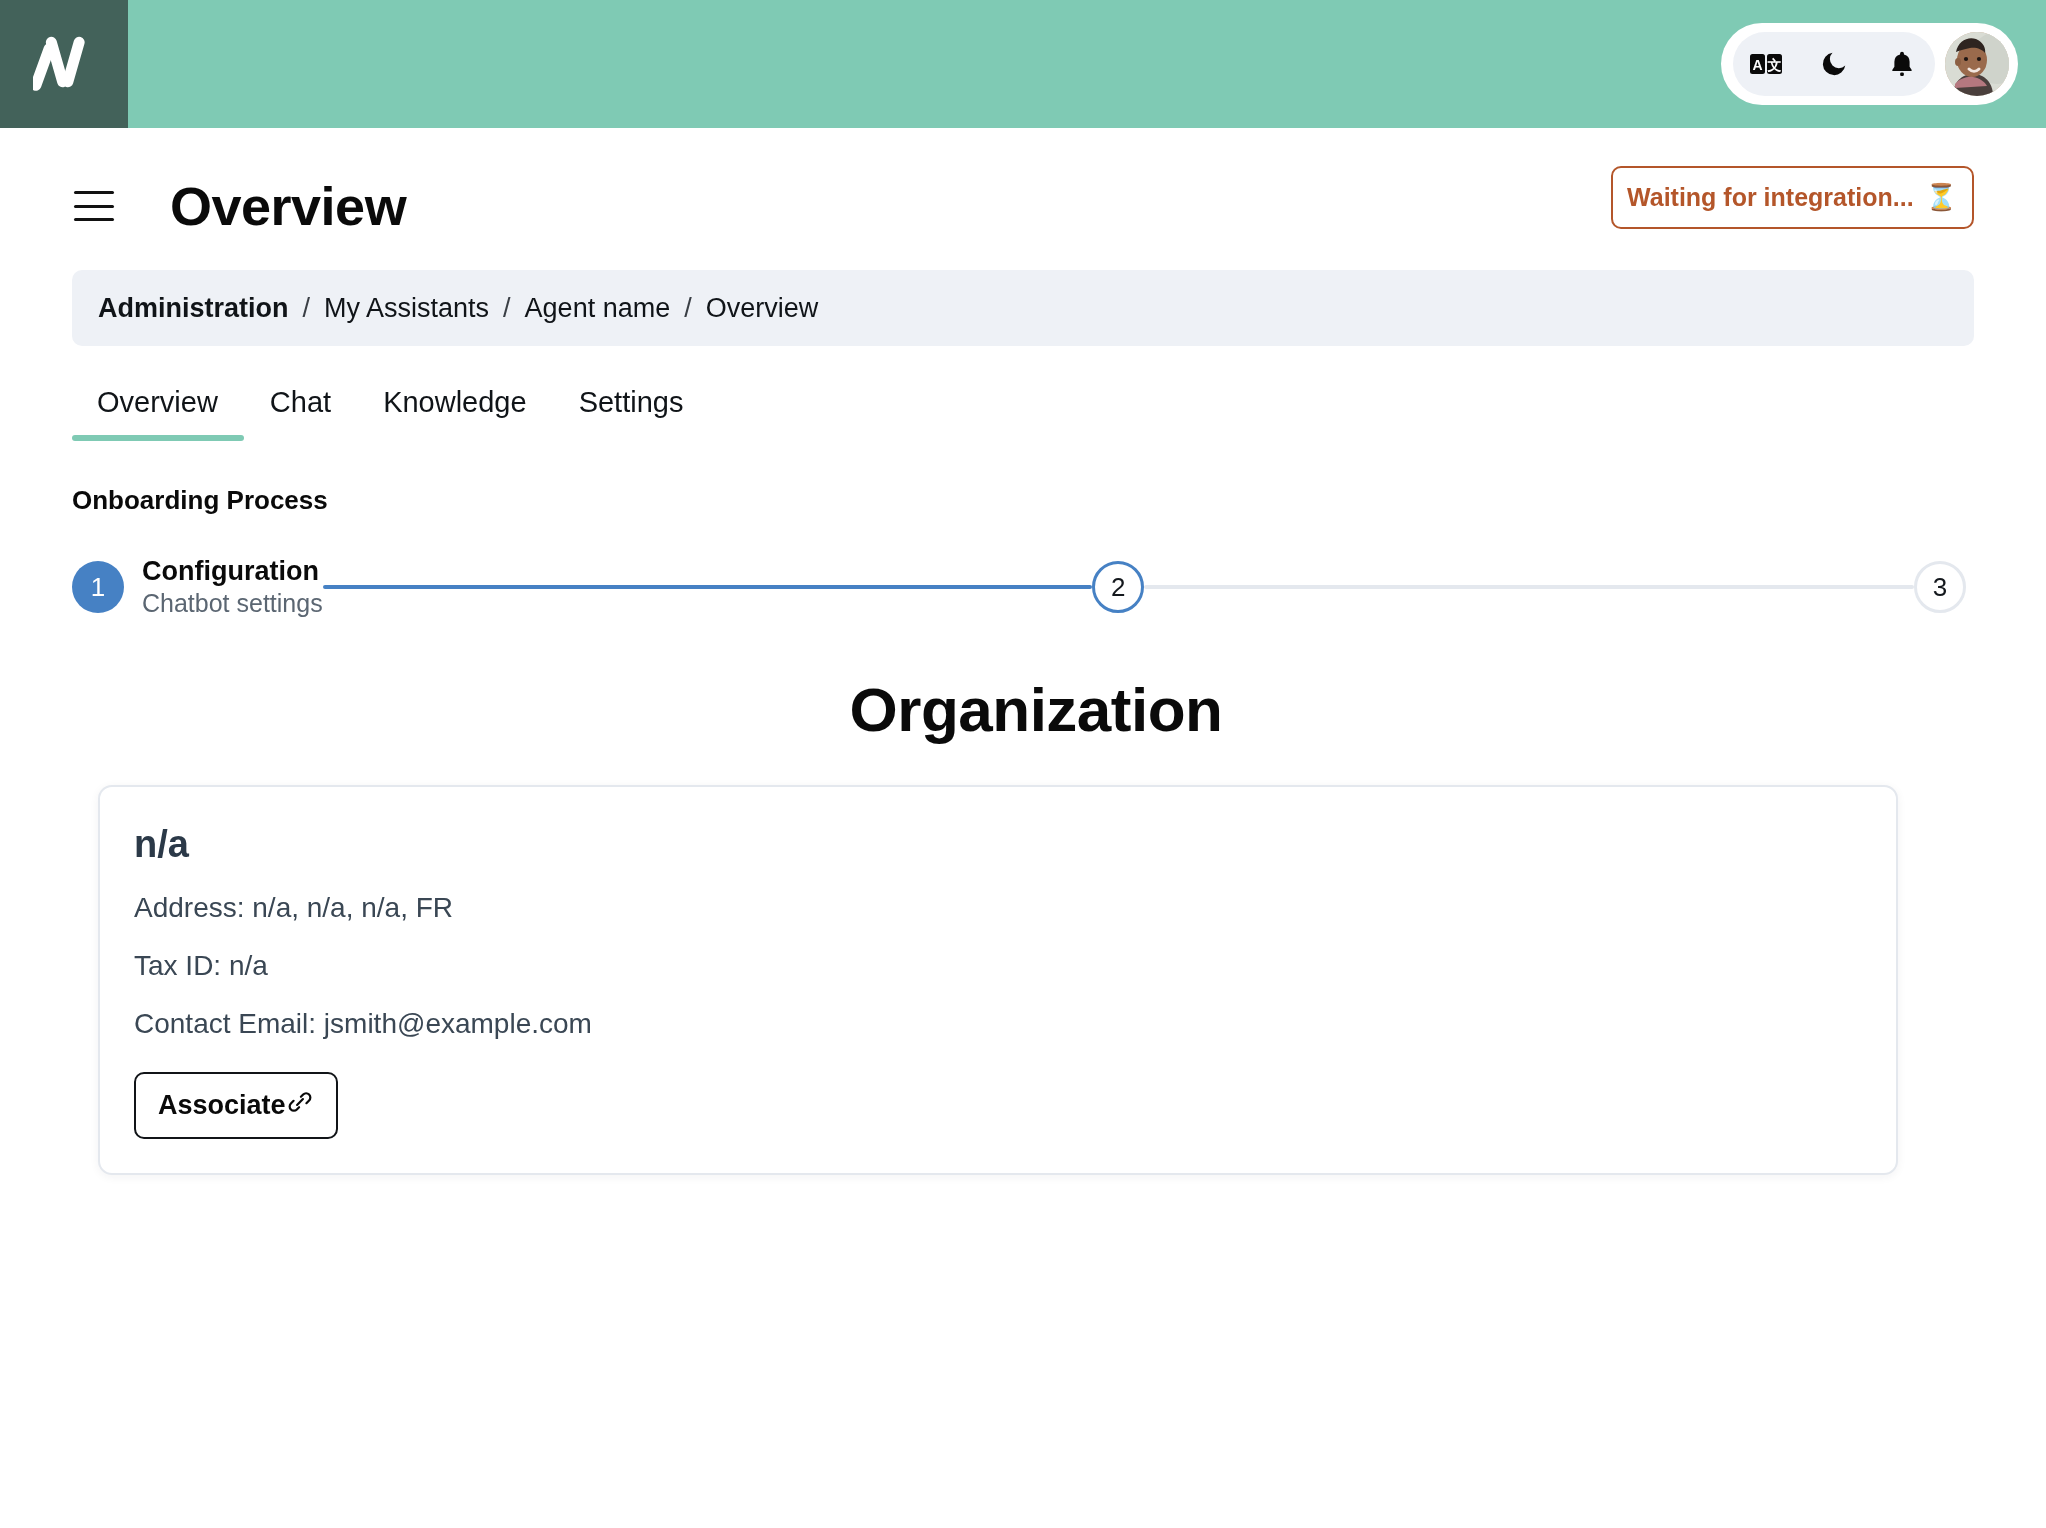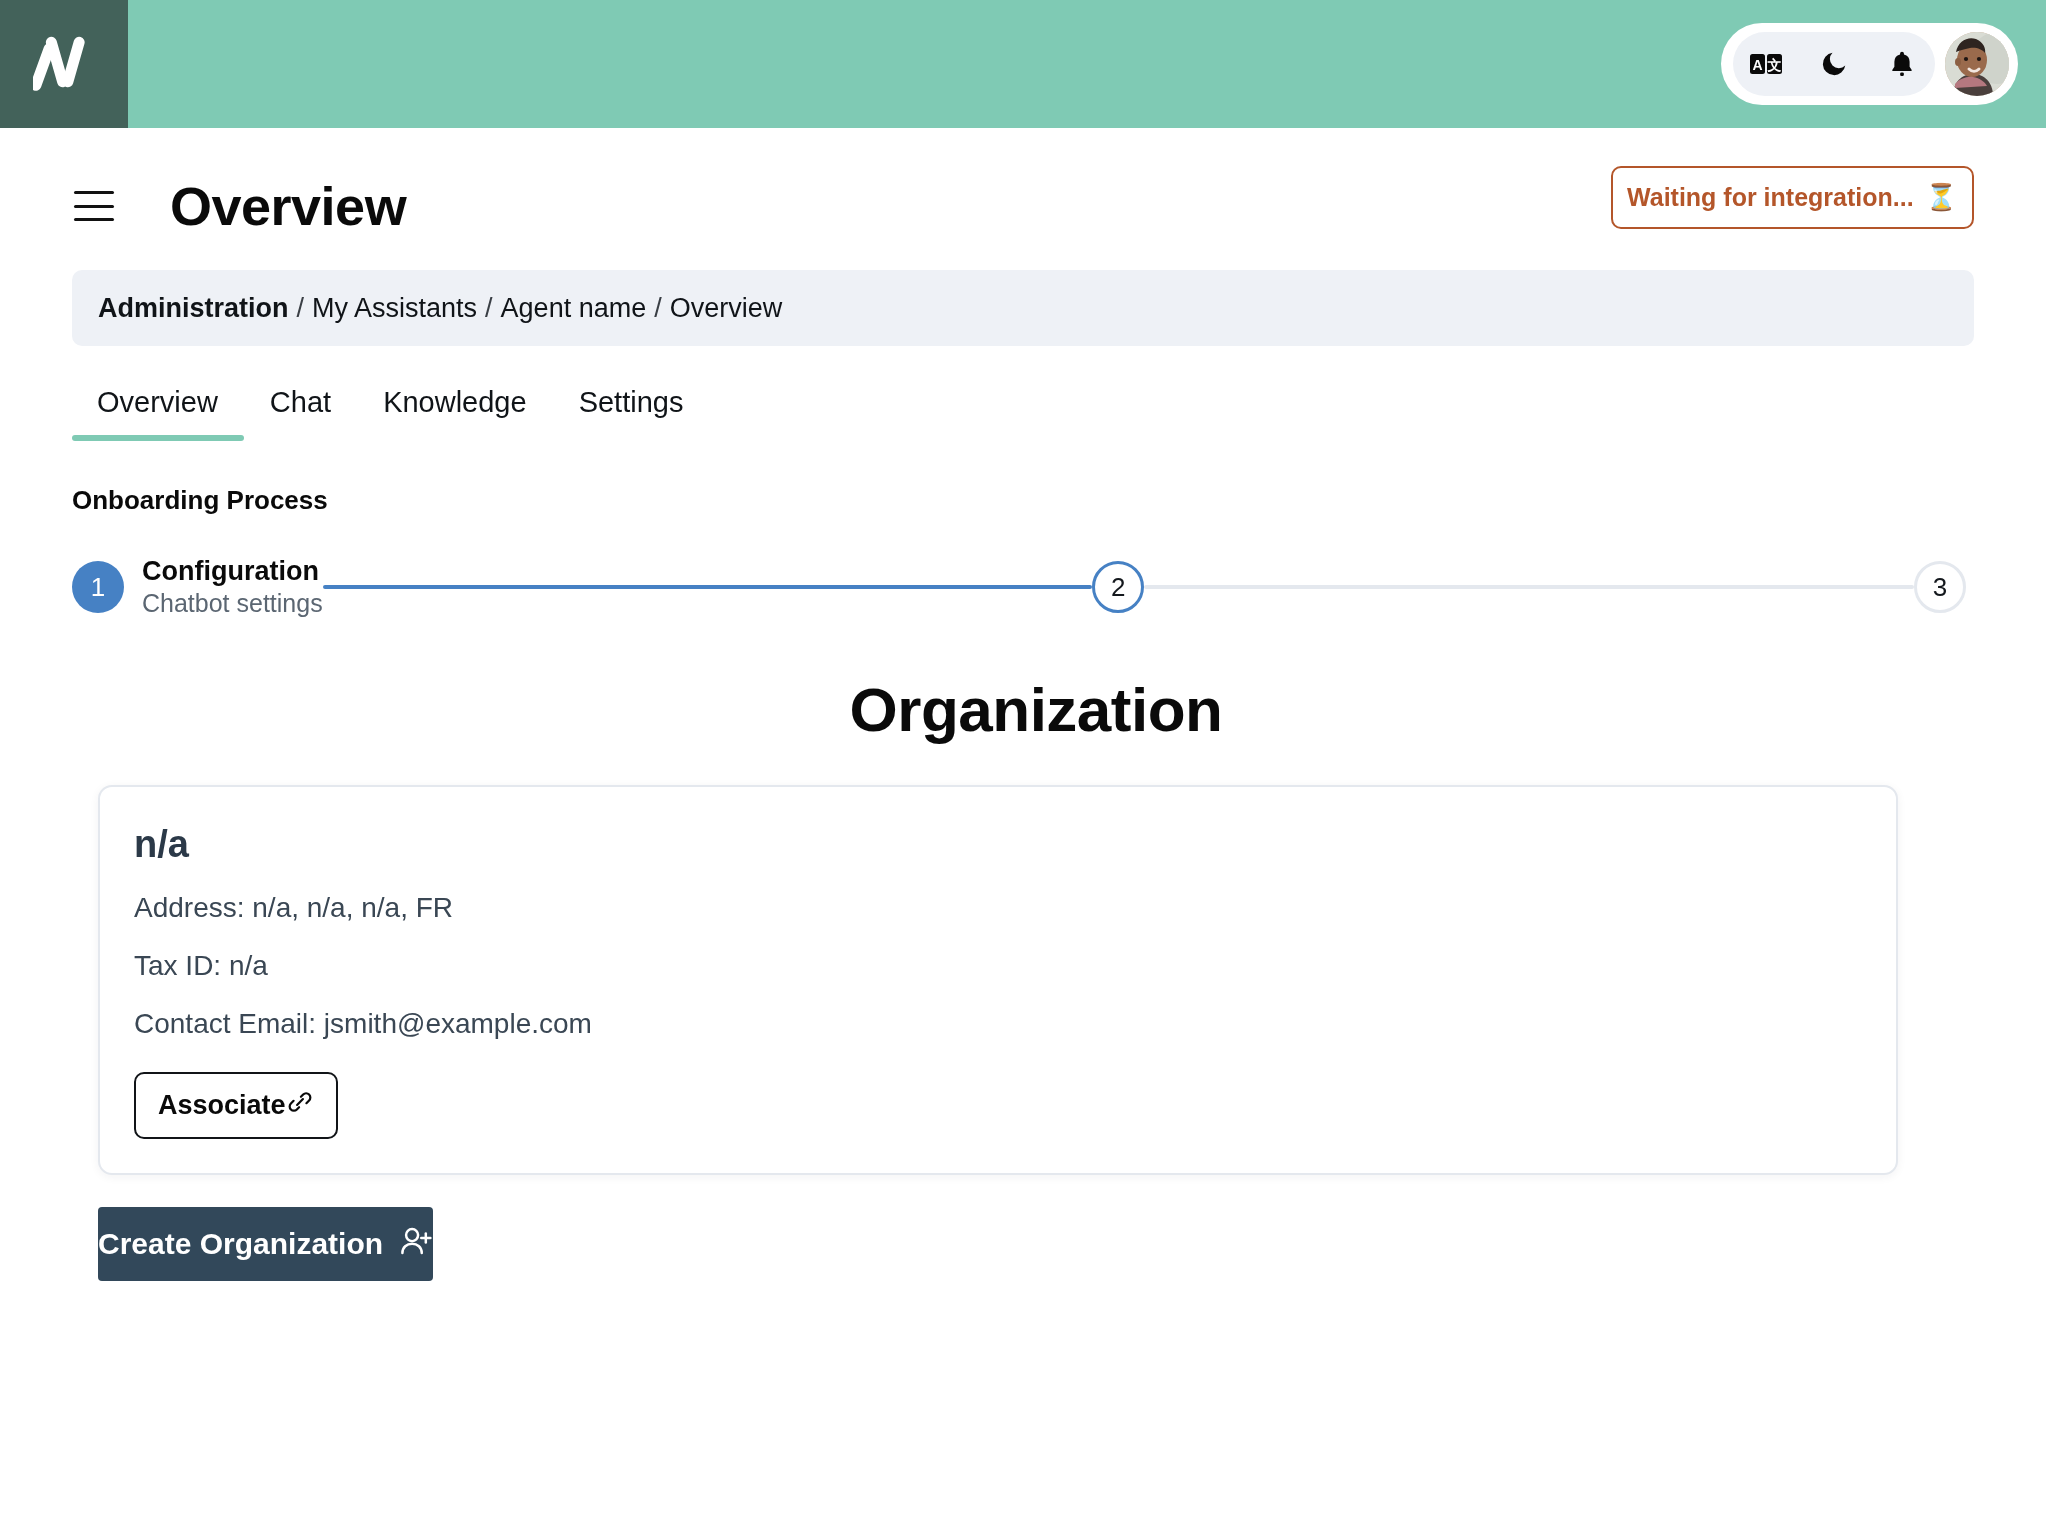--- a/index.html
+++ b/index.html
@@ -116,21 +116,21 @@
   .status-pill .hourglass { font-size: 26px; }
 
   
   .breadcrumb {
     background: #eef1f6;
     border-radius: 10px;
     height: 76px;
     display: flex;
     align-items: center;
     padding: 0 26px;
-    gap: 8px;
+    gap: 14px;
     margin-top: 12px;
   }
   .crumb { font-size: 27px; color: #101418; white-space: nowrap; }
   .crumb.strong { font-weight: 700; }
   .crumb-sep { font-size: 27px; color: #3a3f45; }
 
   
   .tabs {
     display: flex;
     gap: 0;
@@ -381,25 +381,14 @@
       <span>
         <svg width="28" height="28" viewBox="0 0 24 24" fill="none" stroke="#0a0a0a" stroke-width="1.9" stroke-linecap="round">
           <path d="M9.5 14.5l5-5"></path>
           <path d="M12.8 7.5l1.9-1.9a3.6 3.6 0 0 1 5.1 5.1l-2.3 2.3"></path>
           <path d="M11.2 16.5l-1.9 1.9a3.6 3.6 0 0 1-5.1-5.1l2.3-2.3"></path>
         </svg>
       </span>
     </button>
   </div>
 
-  <button class="create-btn">
-    <span>Create Organization</span>
-    <span>
-      <svg width="34" height="32" viewBox="0 0 26 24" fill="none" stroke="#ffffff" stroke-width="1.9" stroke-linecap="round" stroke-linejoin="round">
-        <circle cx="10" cy="7.5" r="4.6"></circle>
-        <path d="M2.6 21.2c0-4.3 3.3-7.1 7.4-7.1s7.4 2.8 7.4 7.1"></path>
-        <path d="M20.5 6.2v7"></path>
-        <path d="M17 9.7h7"></path>
-      </svg>
-    </span>
-  </button>
 
 </div>
 
 </body></html>

